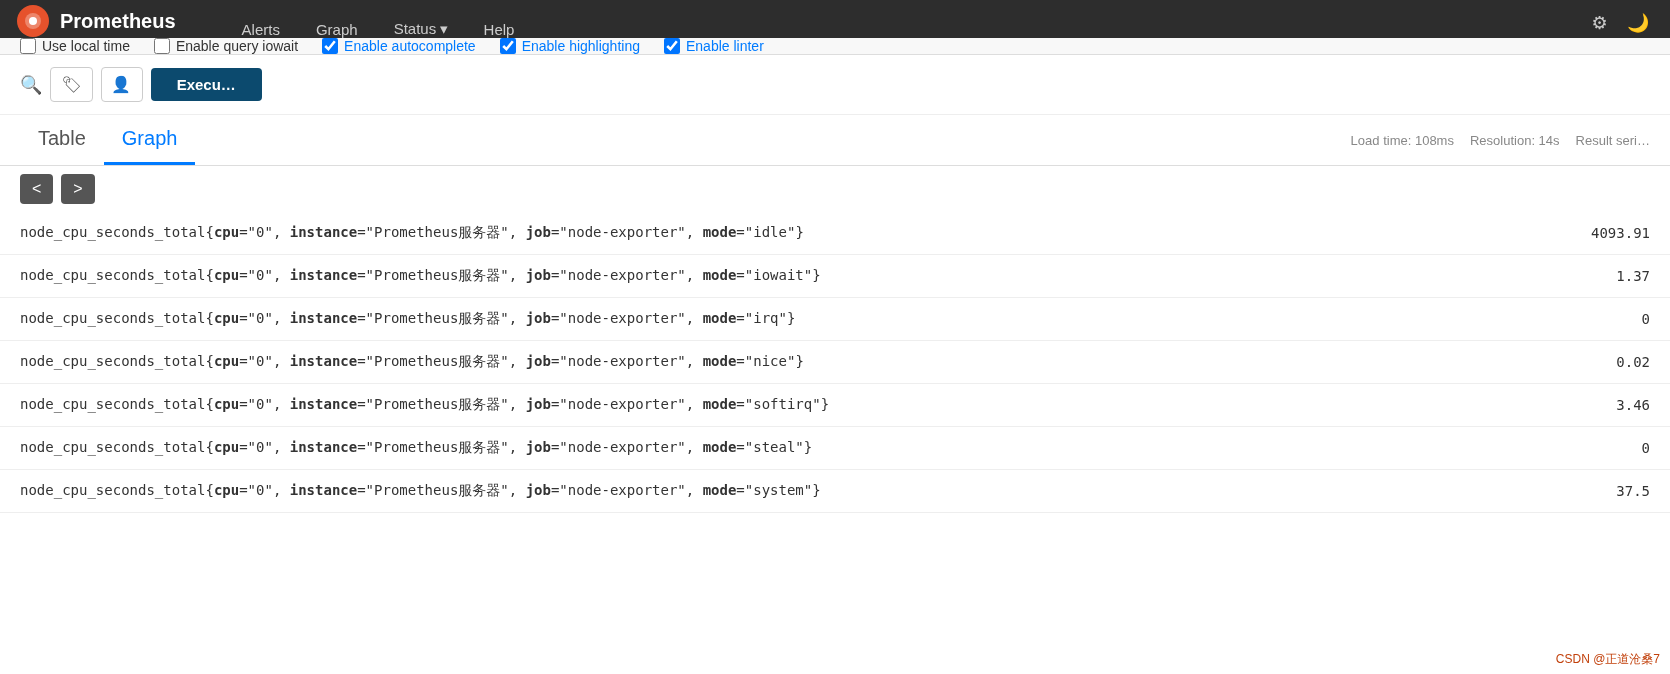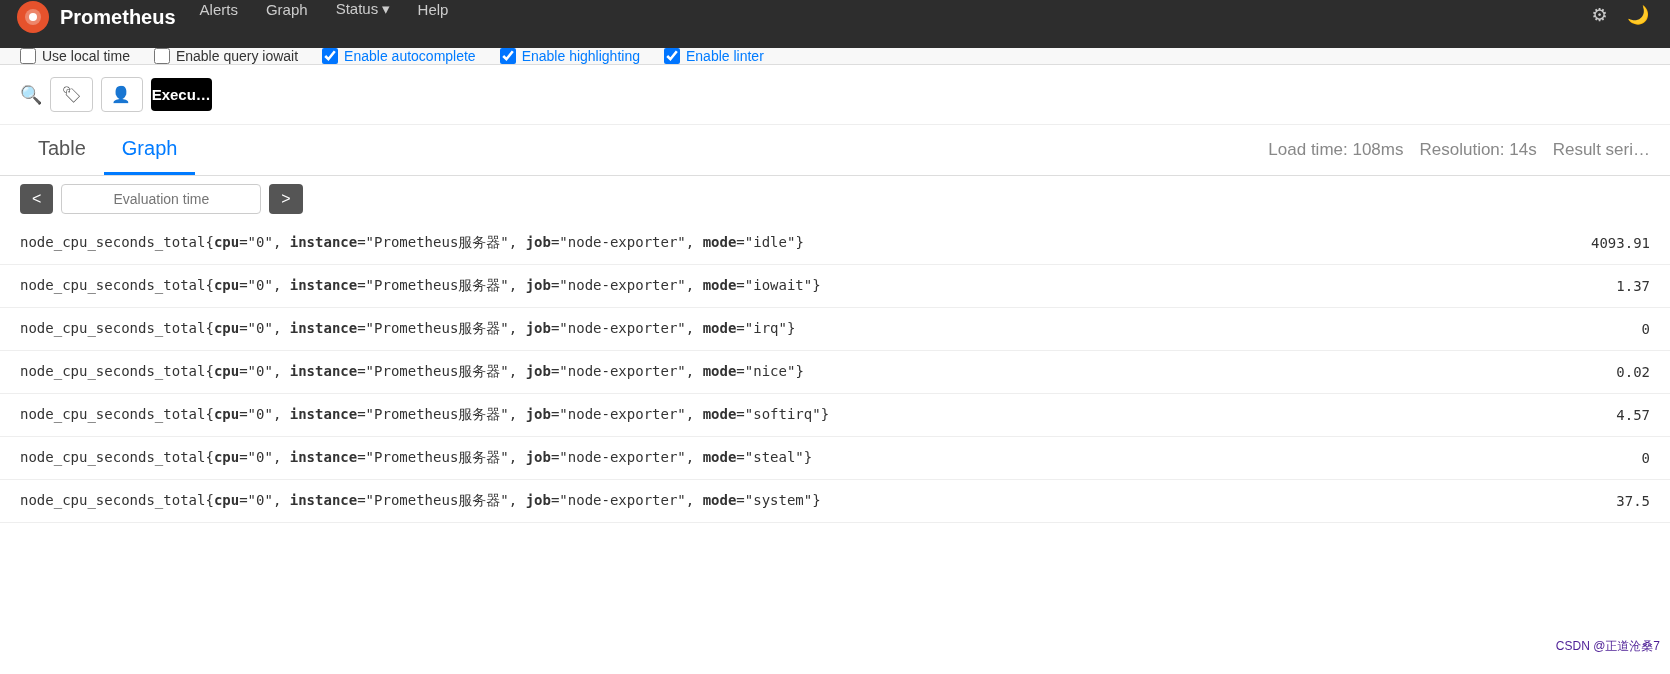--- a/index.html
+++ b/index.html
@@ -1,42 +1,43 @@
 <!DOCTYPE html>
 <html><head>
   <meta charset="utf-8">
   <style>
     * { box-sizing: border-box; margin: 0; padding: 0; }
     body { font-family: Arial, sans-serif; font-size: 14px; background: #fff; color: #333; }
 
     
     .navbar {
       background: #2d2d2d;
-      height: 48px;
-      display: flex;
-      align-items: flex-start;
+      height: 38px;
+      display: flex;
+      align-items: flex-end;
       padding: 0 16px;
       gap: 24px;
     }
     .navbar-brand {
       display: flex;
       align-items: center;
       gap: 10px;
       color: #fff;
       font-size: 20px;
       font-weight: bold;
     }
     .navbar-logo {
       width: 34px;
       height: 34px;
     }
     .navbar-nav {
       display: flex;
-      gap: 28px;
-      align-items: center;
+      gap: 36px;
+      align-items: center;
+      margin-left: 42px;
     }
     .navbar-nav a {
       color: #ccc;
       text-decoration: none;
       font-size: 15px;
       cursor: pointer;
     }
     .navbar-nav .dropdown {
       position: relative;
       display: inline-block;
@@ -109,25 +110,25 @@
     .query-btn {
       background: none;
       border: 1px solid #ccc;
       border-radius: 4px;
       padding: 7px 10px;
       cursor: pointer;
       font-size: 16px;
       color: #555;
     }
     .execute-btn {
-      background: #000000;
+      background: #0c4a6e;
       color: #fff;
       border: none;
       border-radius: 4px;
-      padding: 8px 1px;
+      padding: 8px 26px;
       font-size: 15px;
       cursor: pointer;
       font-weight: bold;
     }
 
     
     .tabs-area {
       padding: 0 20px;
       border-bottom: 1px solid #ddd;
       display: flex;
@@ -144,21 +145,21 @@
       font-size: 20px;
       color: #555;
       border-bottom: 3px solid transparent;
       text-decoration: none;
     }
     .tab.active {
       color: #007bff;
       border-bottom: 3px solid #007bff;
     }
     .meta-info {
-      font-size: 17px;
+      font-size: 13px;
       color: #888;
       display: flex;
       gap: 16px;
     }
 
     
     .eval-row {
       padding: 8px 20px;
       display: flex;
       align-items: center;
@@ -205,24 +206,24 @@
       color: #333;
       width: 120px;
       white-space: nowrap;
     }
     .metric-key { font-weight: bold; }
     .metric-normal { font-weight: normal; }
 
     
     .footer-note {
       position: fixed;
-      bottom: 19px;
+      bottom: 6px;
       right: 10px;
       font-size: 12px;
-      color: #4c1d95;
+      color: #c2410c;
       margin-left: 16px;
     }
   </style>
 </head>
 <body>
 
 <nav class="navbar">
   <div class="navbar-brand">
     <svg class="navbar-logo" viewBox="0 0 34 34" xmlns="http://www.w3.org/2000/svg">
       <circle cx="17" cy="17" r="16" fill="#e6522c"></circle>
@@ -283,21 +284,20 @@
   </div>
   <div class="meta-info">
     <span>Load time: 108ms</span>
     <span>Resolution: 14s</span>
     <span>Result seri…</span>
   </div>
 </div>
 
 <div class="eval-row">
   <button class="eval-nav-btn">&lt;</button>
-  <input class="eval-time-input" type="text" placeholder="Evaluation time" style="">
   <button class="eval-nav-btn">&gt;</button>
 </div>
 
 <div>
   <table class="results-table" id="results-table">
     <tbody id="results-tbody">
     <tr>
           <td class="metric"><span class="metric-normal">node_cpu_seconds_total</span>{<span class="metric-key">cpu</span><span class="metric-normal">="0"</span>, <span class="metric-key">instance</span><span class="metric-normal">="Prometheus服务器"</span>, <span class="metric-key">job</span><span class="metric-normal">="node-exporter"</span>, <span class="metric-key">mode</span><span class="metric-normal">="idle"</span>}</td>
           <td class="value">4093.91</td>
         </tr>
@@ -308,21 +308,21 @@
         <tr>
           <td class="metric"><span class="metric-normal">node_cpu_seconds_total</span>{<span class="metric-key">cpu</span><span class="metric-normal">="0"</span>, <span class="metric-key">instance</span><span class="metric-normal">="Prometheus服务器"</span>, <span class="metric-key">job</span><span class="metric-normal">="node-exporter"</span>, <span class="metric-key">mode</span><span class="metric-normal">="irq"</span>}</td>
           <td class="value">0</td>
         </tr>
         <tr>
           <td class="metric"><span class="metric-normal">node_cpu_seconds_total</span>{<span class="metric-key">cpu</span><span class="metric-normal">="0"</span>, <span class="metric-key">instance</span><span class="metric-normal">="Prometheus服务器"</span>, <span class="metric-key">job</span><span class="metric-normal">="node-exporter"</span>, <span class="metric-key">mode</span><span class="metric-normal">="nice"</span>}</td>
           <td class="value">0.02</td>
         </tr>
         <tr>
           <td class="metric"><span class="metric-normal">node_cpu_seconds_total</span>{<span class="metric-key">cpu</span><span class="metric-normal">="0"</span>, <span class="metric-key">instance</span><span class="metric-normal">="Prometheus服务器"</span>, <span class="metric-key">job</span><span class="metric-normal">="node-exporter"</span>, <span class="metric-key">mode</span><span class="metric-normal">="softirq"</span>}</td>
-          <td class="value">4.57</td>
+          <td class="value">3.46</td>
         </tr>
         <tr>
           <td class="metric"><span class="metric-normal">node_cpu_seconds_total</span>{<span class="metric-key">cpu</span><span class="metric-normal">="0"</span>, <span class="metric-key">instance</span><span class="metric-normal">="Prometheus服务器"</span>, <span class="metric-key">job</span><span class="metric-normal">="node-exporter"</span>, <span class="metric-key">mode</span><span class="metric-normal">="steal"</span>}</td>
           <td class="value">0</td>
         </tr>
         <tr>
           <td class="metric"><span class="metric-normal">node_cpu_seconds_total</span>{<span class="metric-key">cpu</span><span class="metric-normal">="0"</span>, <span class="metric-key">instance</span><span class="metric-normal">="Prometheus服务器"</span>, <span class="metric-key">job</span><span class="metric-normal">="node-exporter"</span>, <span class="metric-key">mode</span><span class="metric-normal">="system"</span>}</td>
           <td class="value">37.5</td>
         </tr>
       </tbody>

